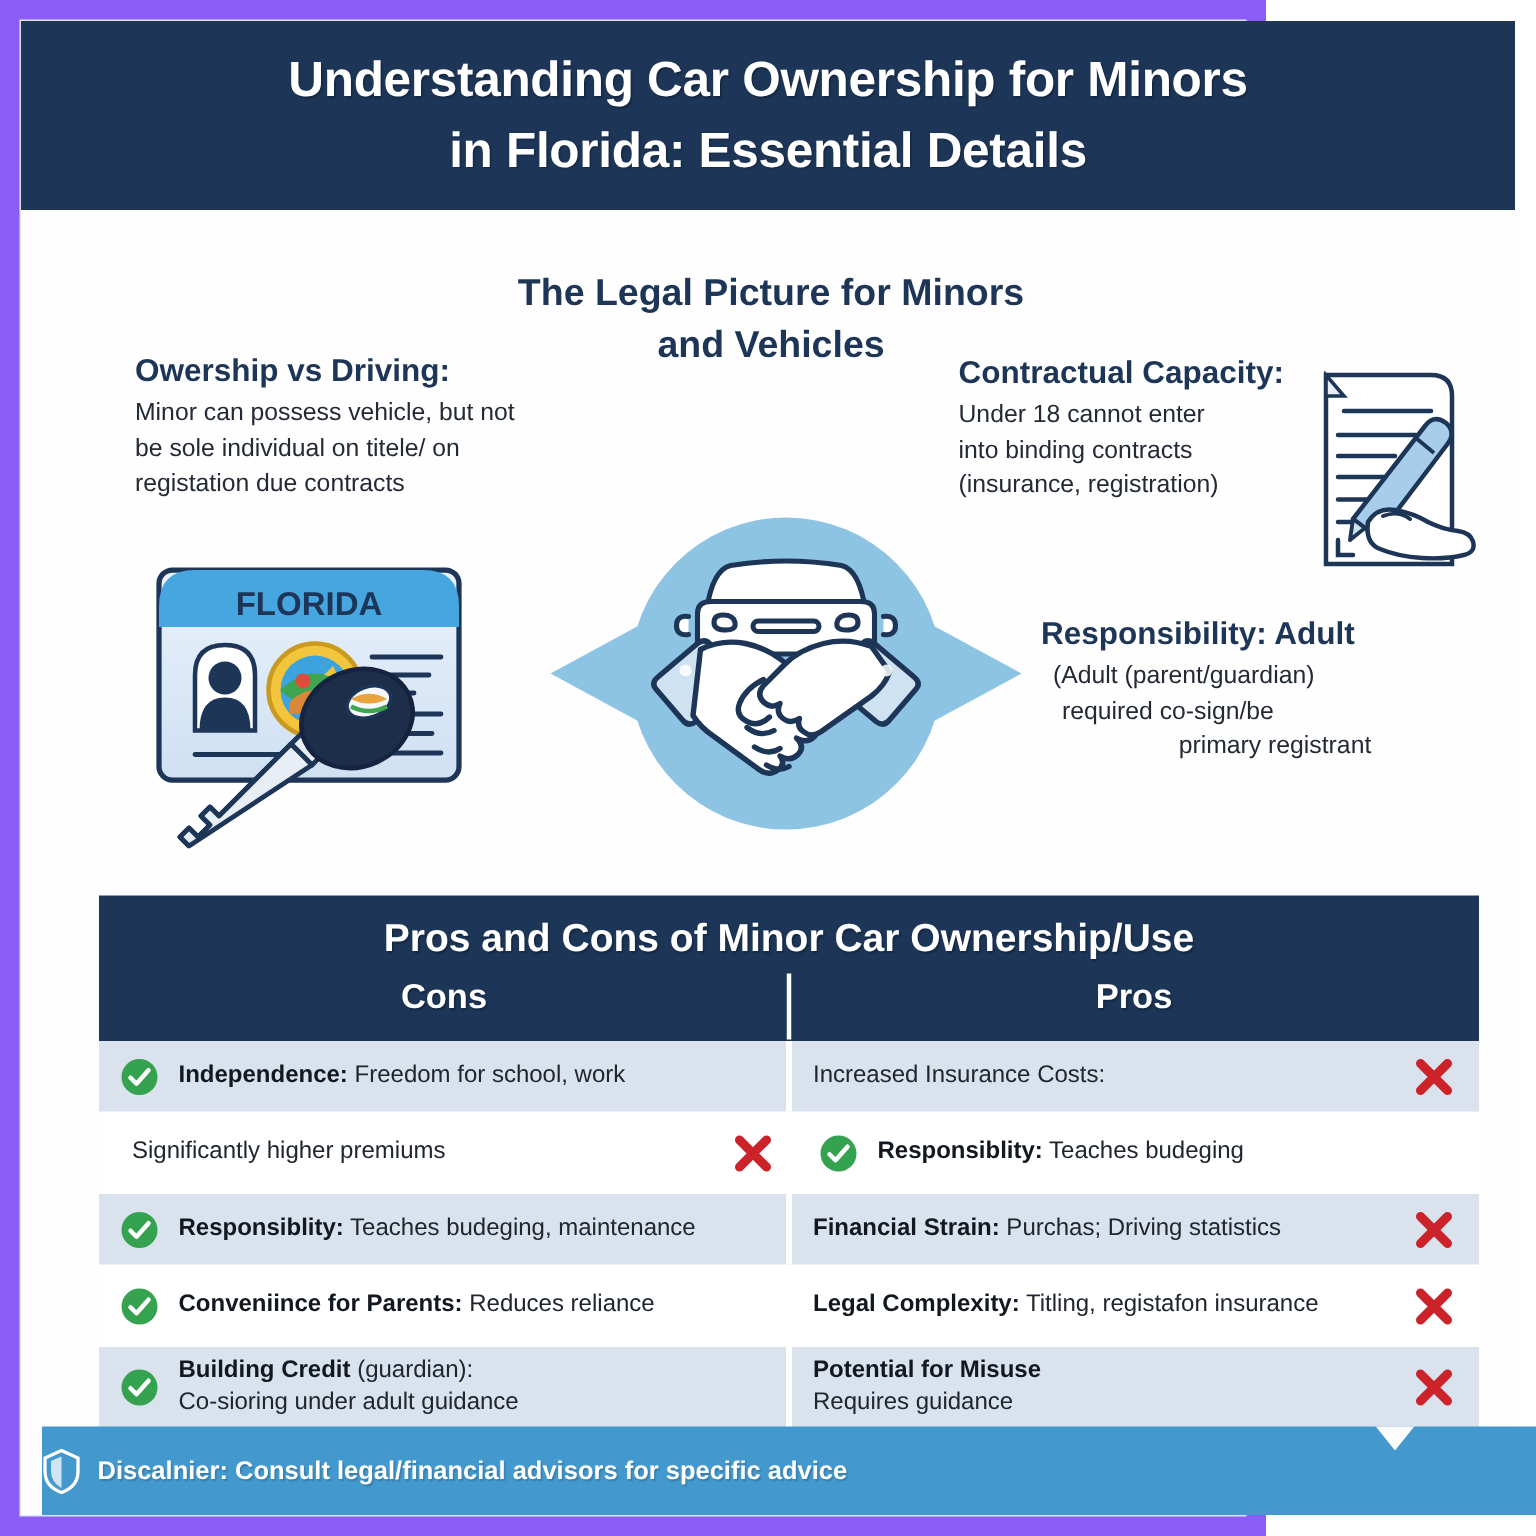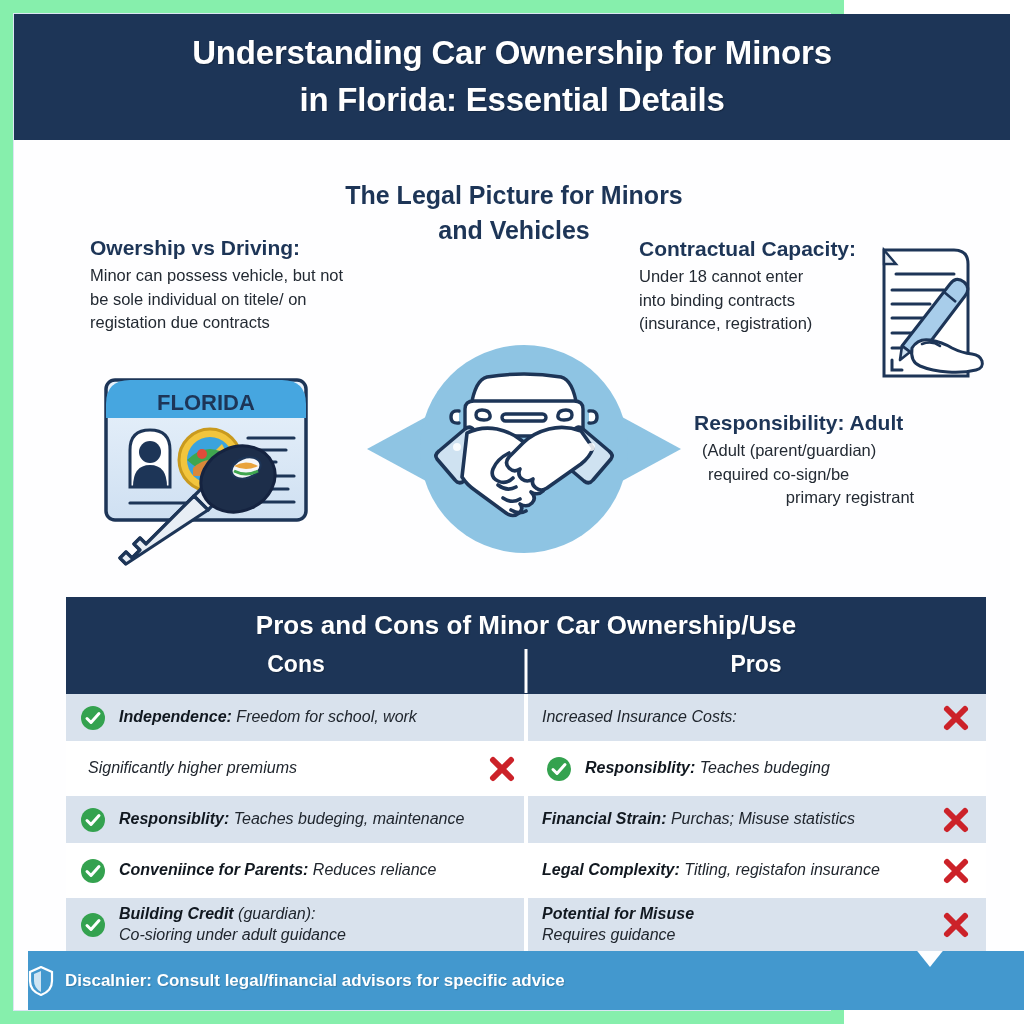--- a/index.html
+++ b/index.html
@@ -11,21 +11,21 @@
     width: 1024px;
     height: 1024px;
     overflow: hidden;
     font-family: "Liberation Sans", sans-serif;
   }
 
   .page {
     position: relative;
     width: 844px;
     height: 1024px;
-    background: #86efac;
+    background: #8b5cf6;
     box-sizing: border-box;
   }
 
   
   .page-inner {
     position: absolute;
     left: 14px;
     top: 14px;
     right: 14px;
     bottom: 14px;
@@ -177,21 +177,21 @@
   .header-divider {
     position: absolute;
     left: 50%;
     top: -2px;
     width: 3px;
     height: 44px;
     background: #ffffff;
     transform: translateX(-50%);
   }
 
-  .table-body { position: relative; font-style: italic; }
+  .table-body { position: relative; }
   .trow {
     display: flex;
     position: relative;
     align-items: stretch;
   }
   .trow.alt { background: #d9e2ed; }
   .trow.plain { background: #ffffff; }
   .cell {
     flex: 1;
     display: flex;
@@ -480,21 +480,21 @@
               <svg class="check-icon" viewBox="0 0 26 26">
                 <circle cx="13" cy="13" r="12" fill="#34a24f"></circle>
                 <path d="M7 13.5 l4 4 l8 -9" stroke="#ffffff" stroke-width="3" fill="none" stroke-linecap="round" stroke-linejoin="round"></path>
               </svg>
               <div class="cell-text">
                 <b>Responsiblity:</b><span> Teaches budeging, maintenance</span>
               </div>
             </div>
             <div class="cell cons">
               <div class="cell-text">
-                <b>Financial Strain:</b><span> Purchas; Misuse statistics</span>
+                <b>Financial Strain:</b><span> Purchas; Driving statistics</span>
               </div>
               <svg class="x-icon" viewBox="0 0 32 32">
                 <path d="M7 7 L25 25 M25 7 L7 25" stroke="#cc2229" stroke-width="6" stroke-linecap="round"></path>
               </svg>
             </div>
           </div>
           <div class="row-gap"></div>
 
           <div class="trow plain">
             <div class="row-divider"></div>

